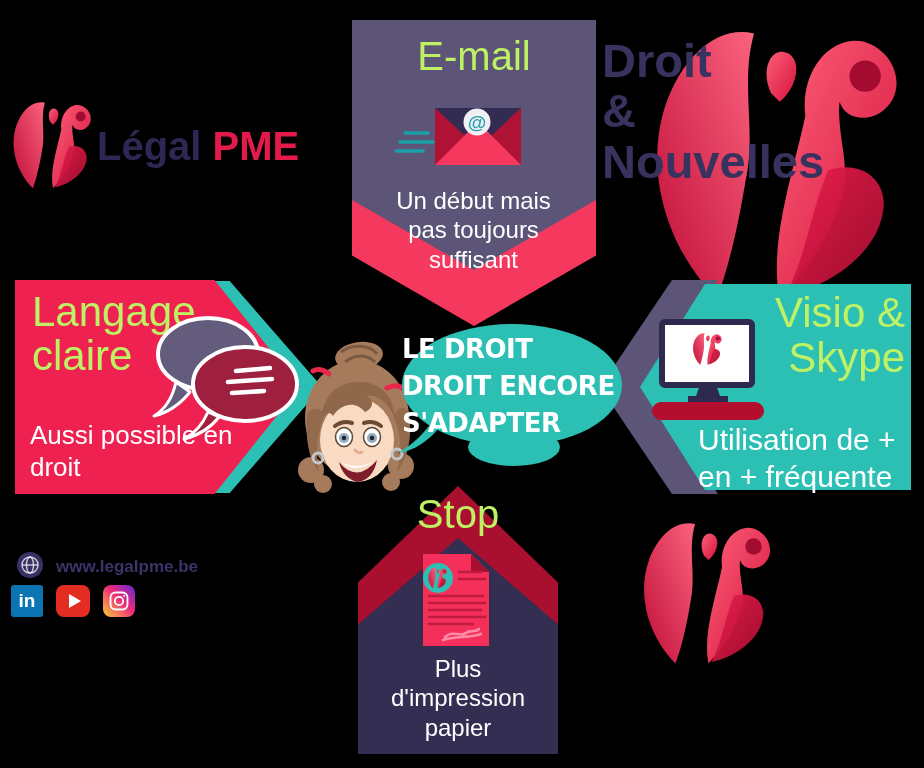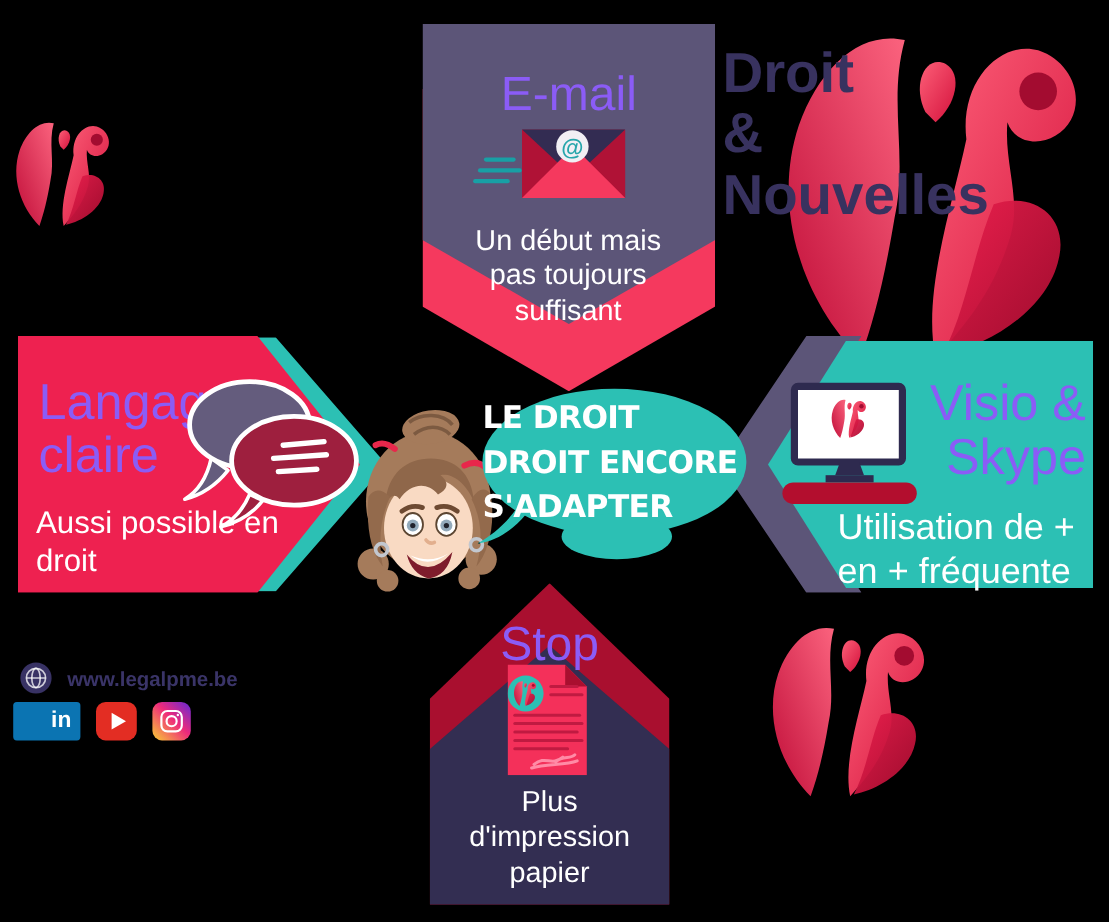--- a/index.html
+++ b/index.html
@@ -18,21 +18,21 @@
       clip-path:polygon(0 0,70% 0,100% 50%,70% 100%,0 100%);}
   .visio-chev{left:600px;top:280px;width:118px;height:214px;background:#5c5578;
       clip-path:polygon(61% 0,100% 0,39% 50%,100% 100%,61% 100%,0 50%);}
   .visio-pent{left:640px;top:284px;width:271px;height:206px;background:#2cc0b4;
       clip-path:polygon(24% 0,100% 0,100% 100%,24% 100%,0 50%);}
   .stop-chev{left:358px;top:486px;width:200px;height:268px;background:#a90f2f;
       clip-path:polygon(50% 0,100% 36%,100% 100%,0 100%,0 36%);}
   .stop-pent{left:358px;top:538px;width:200px;height:216px;background:#332e52;
       clip-path:polygon(50% 0,100% 40%,100% 100%,0 100%,0 40%);}
   
-  .card-title{color:#8b5cf6;font-weight:400;margin-top:23px;}
+  .card-title{color:#bef264;font-weight:400;}
   .card-desc{color:#fff;font-weight:400;line-height:1.22;}
   .email-title{left:352px;top:34px;width:244px;font-size:40px;text-align:center;}
   .email-desc{left:386px;top:186px;width:175px;font-size:24px;text-align:center;}
   .lang-title{left:32px;top:290px;width:180px;font-size:42px;line-height:1.05;}
   .lang-desc{left:30px;top:420px;width:235px;font-size:26px;}
   .visio-title{left:705px;top:290px;width:200px;font-size:42px;line-height:1.08;text-align:right;}
   .visio-desc{left:698px;top:422px;width:210px;font-size:30px;text-align:left;}
   .stop-title{left:358px;top:492px;width:200px;font-size:40px;text-align:center;}
   .stop-desc{left:378px;top:654px;width:160px;font-size:24px;text-align:center;}
   .masthead{left:602px;top:36px;width:310px;font-size:47px;line-height:1.07;
@@ -41,21 +41,21 @@
   .logo-accent{color:#e51a4c;}
   
   .bubble{left:402px;top:324px;width:220px;height:122px;background:#2cc0b4;border-radius:50%;}
   .bubble-blob{left:468px;top:428px;width:92px;height:38px;background:#2cc0b4;border-radius:50%;}
   .bubble-text{left:402px;top:331px;width:220px;text-align:left;color:#fff;
       font-family:"DejaVu Sans",sans-serif;font-weight:700;font-size:26px;line-height:37px;letter-spacing:-0.5px;}
   
   .website{left:56px;top:557px;font-size:17px;font-weight:700;color:#3a3468;}
   .social{position:absolute;left:11px;top:585px;display:flex;gap:13px;align-items:center;}
   .soc{width:32px;height:32px;border-radius:6px;display:flex;align-items:center;justify-content:center;}
-  .soc-li{background:#0b74b2;border-radius:3px;color:#fff;font-weight:700;font-size:19px;padding-left:24px;}
+  .soc-li{background:#0b74b2;border-radius:3px;color:#fff;font-weight:700;font-size:19px;}
   .soc-yt{background:#e32d23;width:34px;border-radius:8px;}
   .yt-play{width:0;height:0;border-left:12px solid #fff;border-top:7px solid transparent;border-bottom:7px solid transparent;margin-left:3px;}
   .soc-ig{background:linear-gradient(45deg,#f9ce34 0%,#ee2a7b 55%,#6228d7 100%);border-radius:8px;}
   .copyright{left:616px;top:568px;width:190px;font-size:19px;font-style:italic;font-weight:600;
       color:#3f3870;line-height:1.35;}
 </style>
 </head>
 <body>
 
 <div id="stage">
@@ -89,20 +89,24 @@
     </svg>
   <div class="abs masthead">
     <div>Droit</div>
     <div>&amp;</div>
     <div>Nouvelles</div>
   </div>
 
   <svg class="abs" style="left:8px;top:95px" width="92" height="100">
       <use href="#bird"></use>
     </svg>
+  <div class="abs logo-text">
+    <span>Légal</span>
+    <span class="logo-accent">PME</span>
+  </div>
 
   <div class="chev email-chev"></div>
   <div class="pent email-pent"></div>
   <div class="abs card-title email-title">E-mail</div>
   <svg class="abs" style="left:392px;top:98px" width="168" height="74" viewBox="0 0 168 74">
     <g stroke="#18a0a5" stroke-width="3.5" stroke-linecap="round">
       <line x1="13" y1="35" x2="36" y2="35"></line>
         <line x1="8" y1="44" x2="41" y2="44"></line>
         <line x1="4" y1="53" x2="31" y2="53"></line>
     </g>

